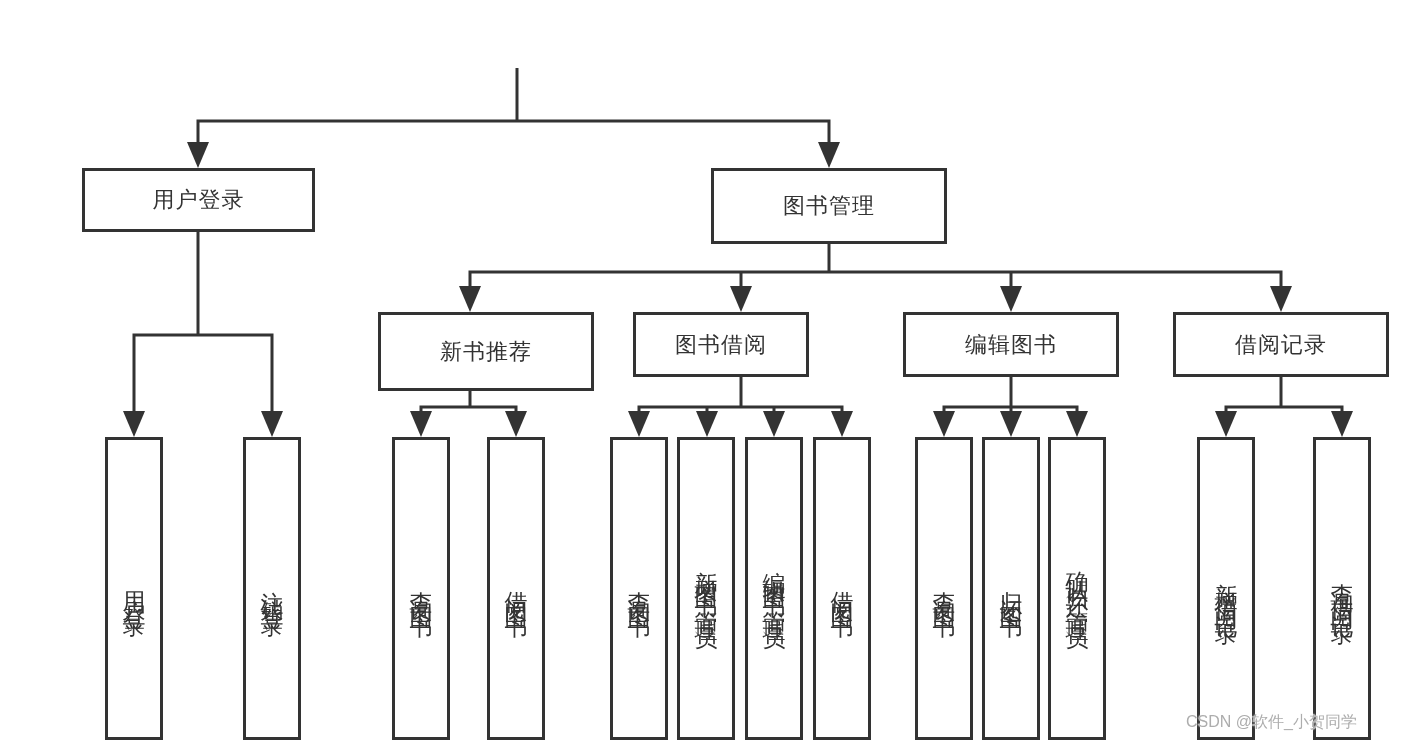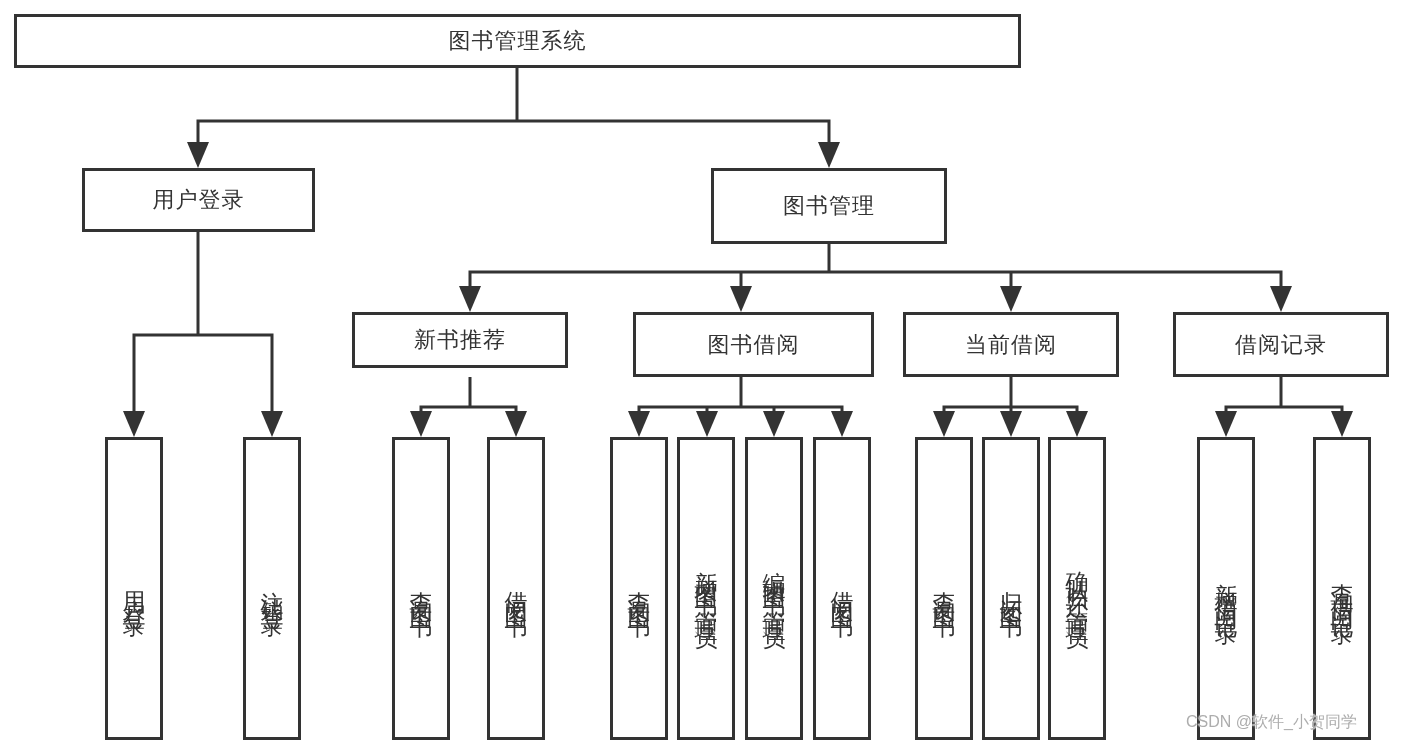--- a/index.html
+++ b/index.html
@@ -111,39 +111,36 @@
     <polygon points="933,411 955,411 944,437"></polygon>
     <polygon points="1000,411 1022,411 1011,437"></polygon>
     <polygon points="1066,411 1088,411 1077,437"></polygon>
 
     <path d="M1281,377 V407"></path>
     <path d="M1226,413 V407 H1342 V413"></path>
     <polygon points="1215,411 1237,411 1226,437"></polygon>
     <polygon points="1331,411 1353,411 1342,437"></polygon>
   </svg>
 
-  <div class="node hnode" style="left:14px; top:14px; width:1007px; height:54px;">
-    <span>图书管理系统</span>
-  </div>
 
   <div class="node hnode" style="left:82px; top:168px; width:233px; height:64px;">
     <span>用户登录</span>
   </div>
   <div class="node hnode" style="left:711px; top:168px; width:236px; height:76px;">
     <span>图书管理</span>
   </div>
 
-  <div class="node hnode" style="left:352px; top:312px; width:216px; height:56px;">
+  <div class="node hnode" style="left:378px; top:312px; width:216px; height:79px;">
     <span>新书推荐</span>
   </div>
-  <div class="node hnode" style="left:633px; top:312px; width:241px; height:65px;">
+  <div class="node hnode" style="left:633px; top:312px; width:176px; height:65px;">
     <span>图书借阅</span>
   </div>
   <div class="node hnode" style="left:903px; top:312px; width:216px; height:65px;">
-    <span>当前借阅</span>
+    <span>编辑图书</span>
   </div>
   <div class="node hnode" style="left:1173px; top:312px; width:216px; height:65px;">
     <span>借阅记录</span>
   </div>
 
   <div class="node vnode" style="left:105px; top:437px; width:58px; height:303px;">
     <span class="vtext">用户登录</span>
   </div>
   <div class="node vnode" style="left:243px; top:437px; width:58px; height:303px;">
     <span class="vtext">注销登录</span>

